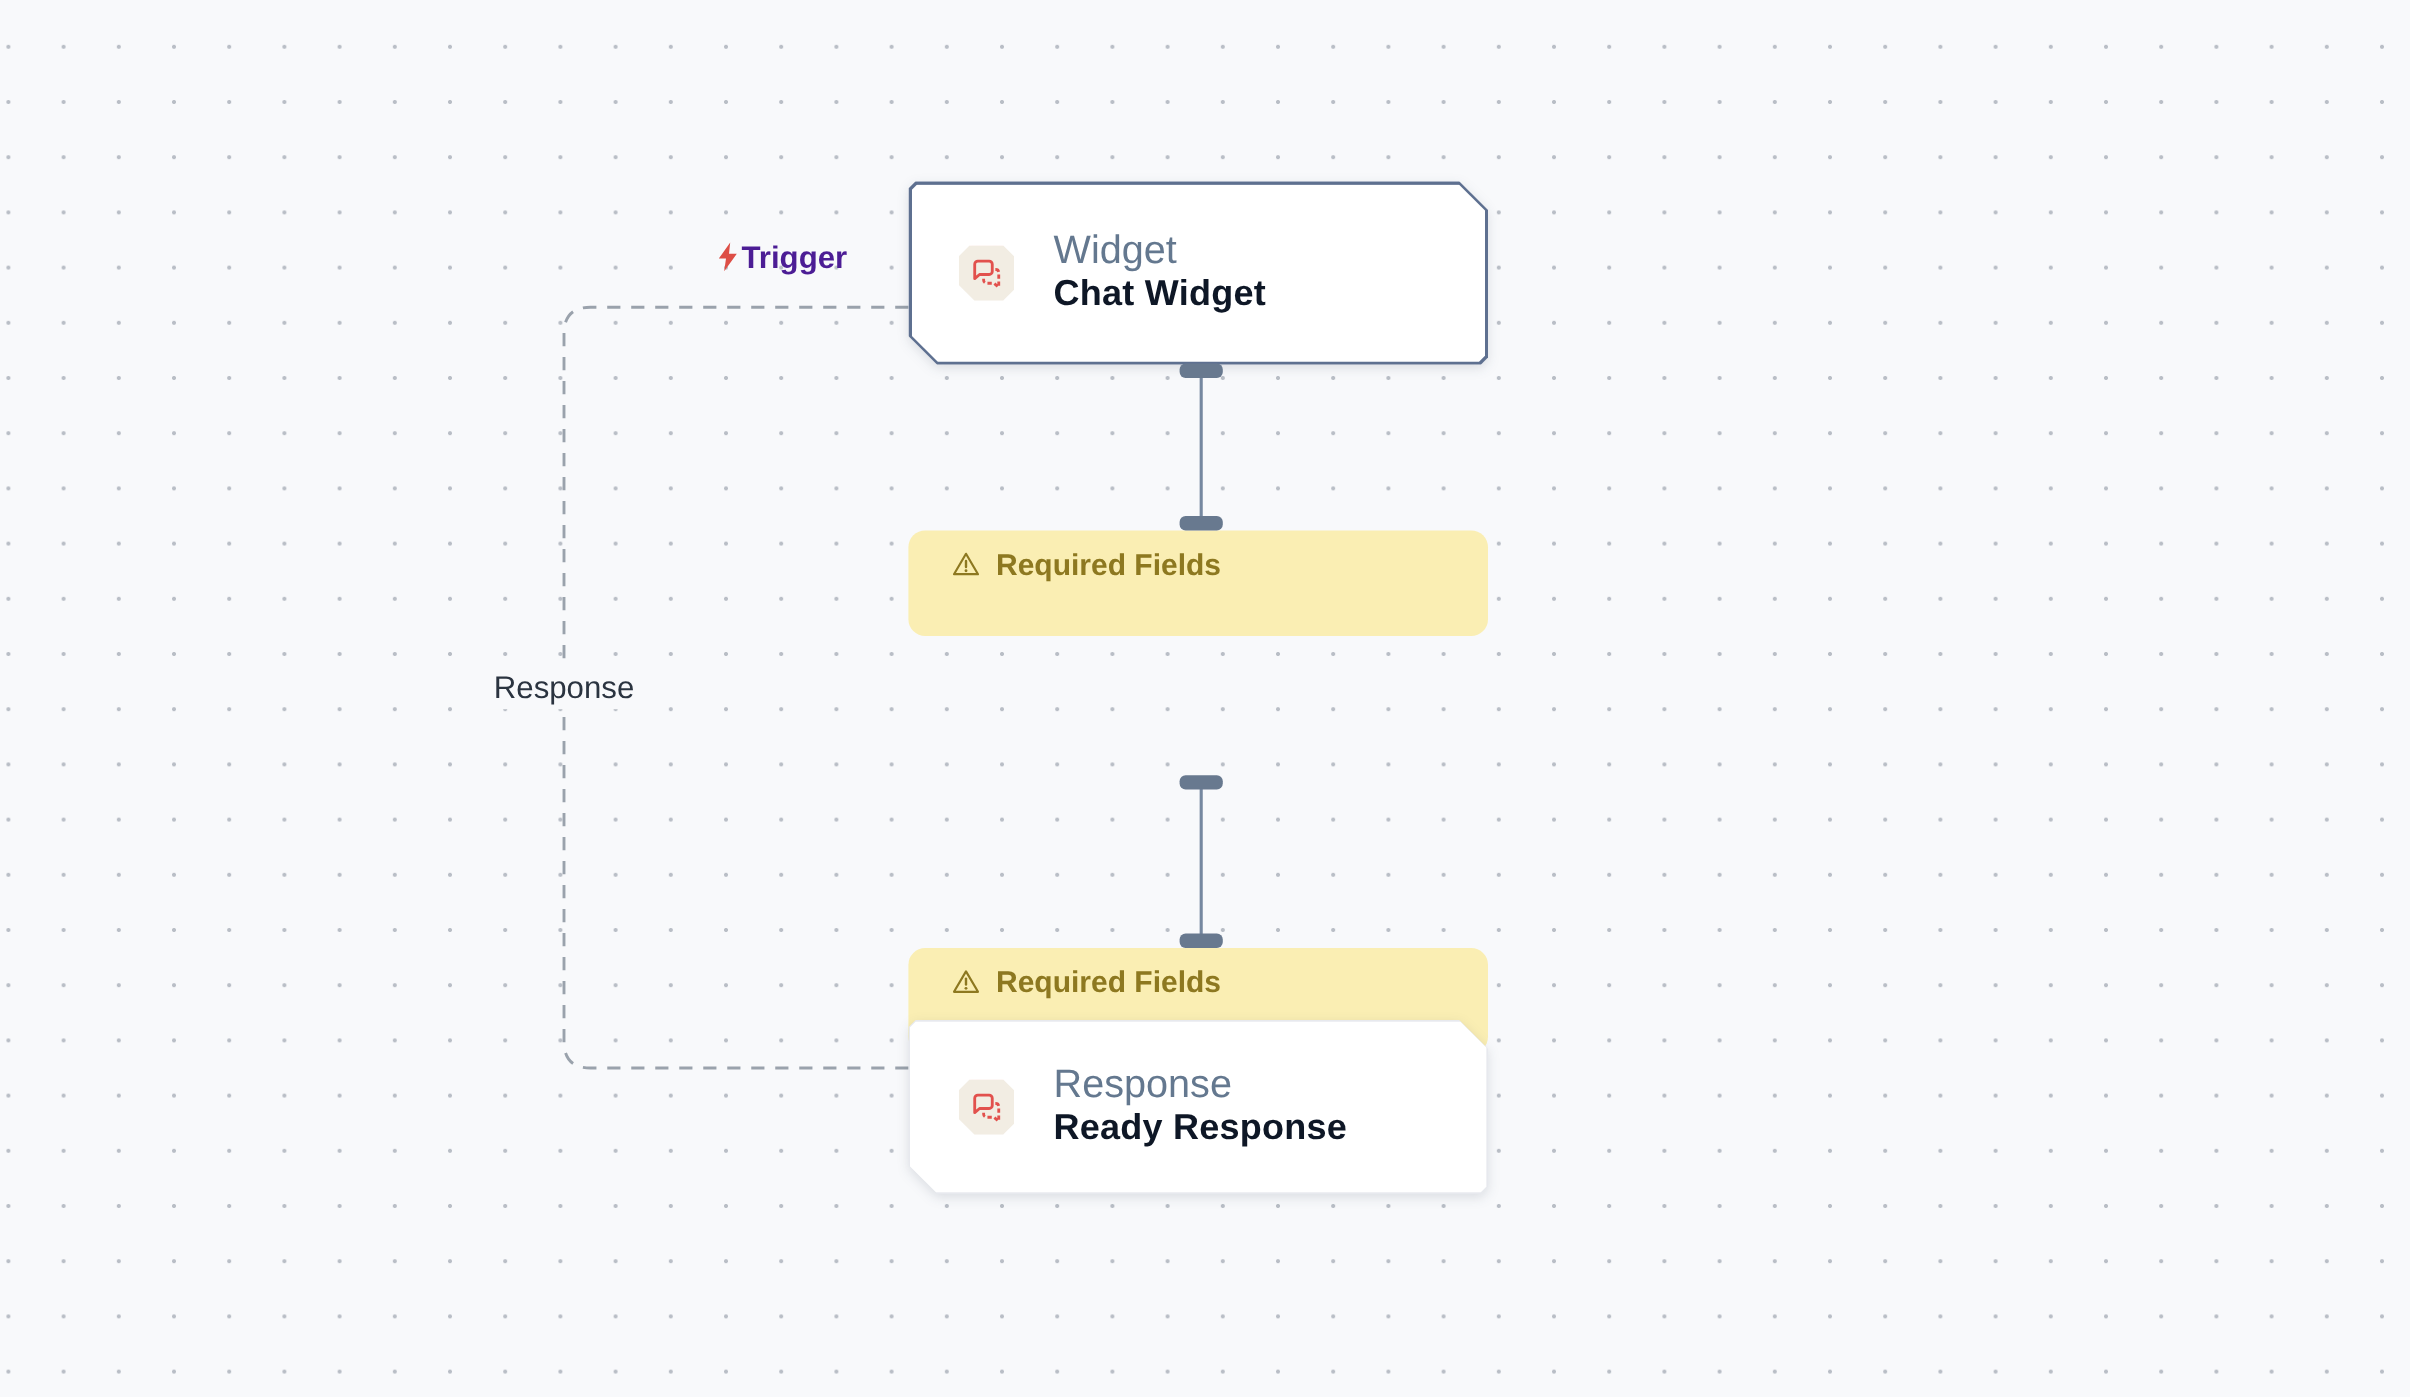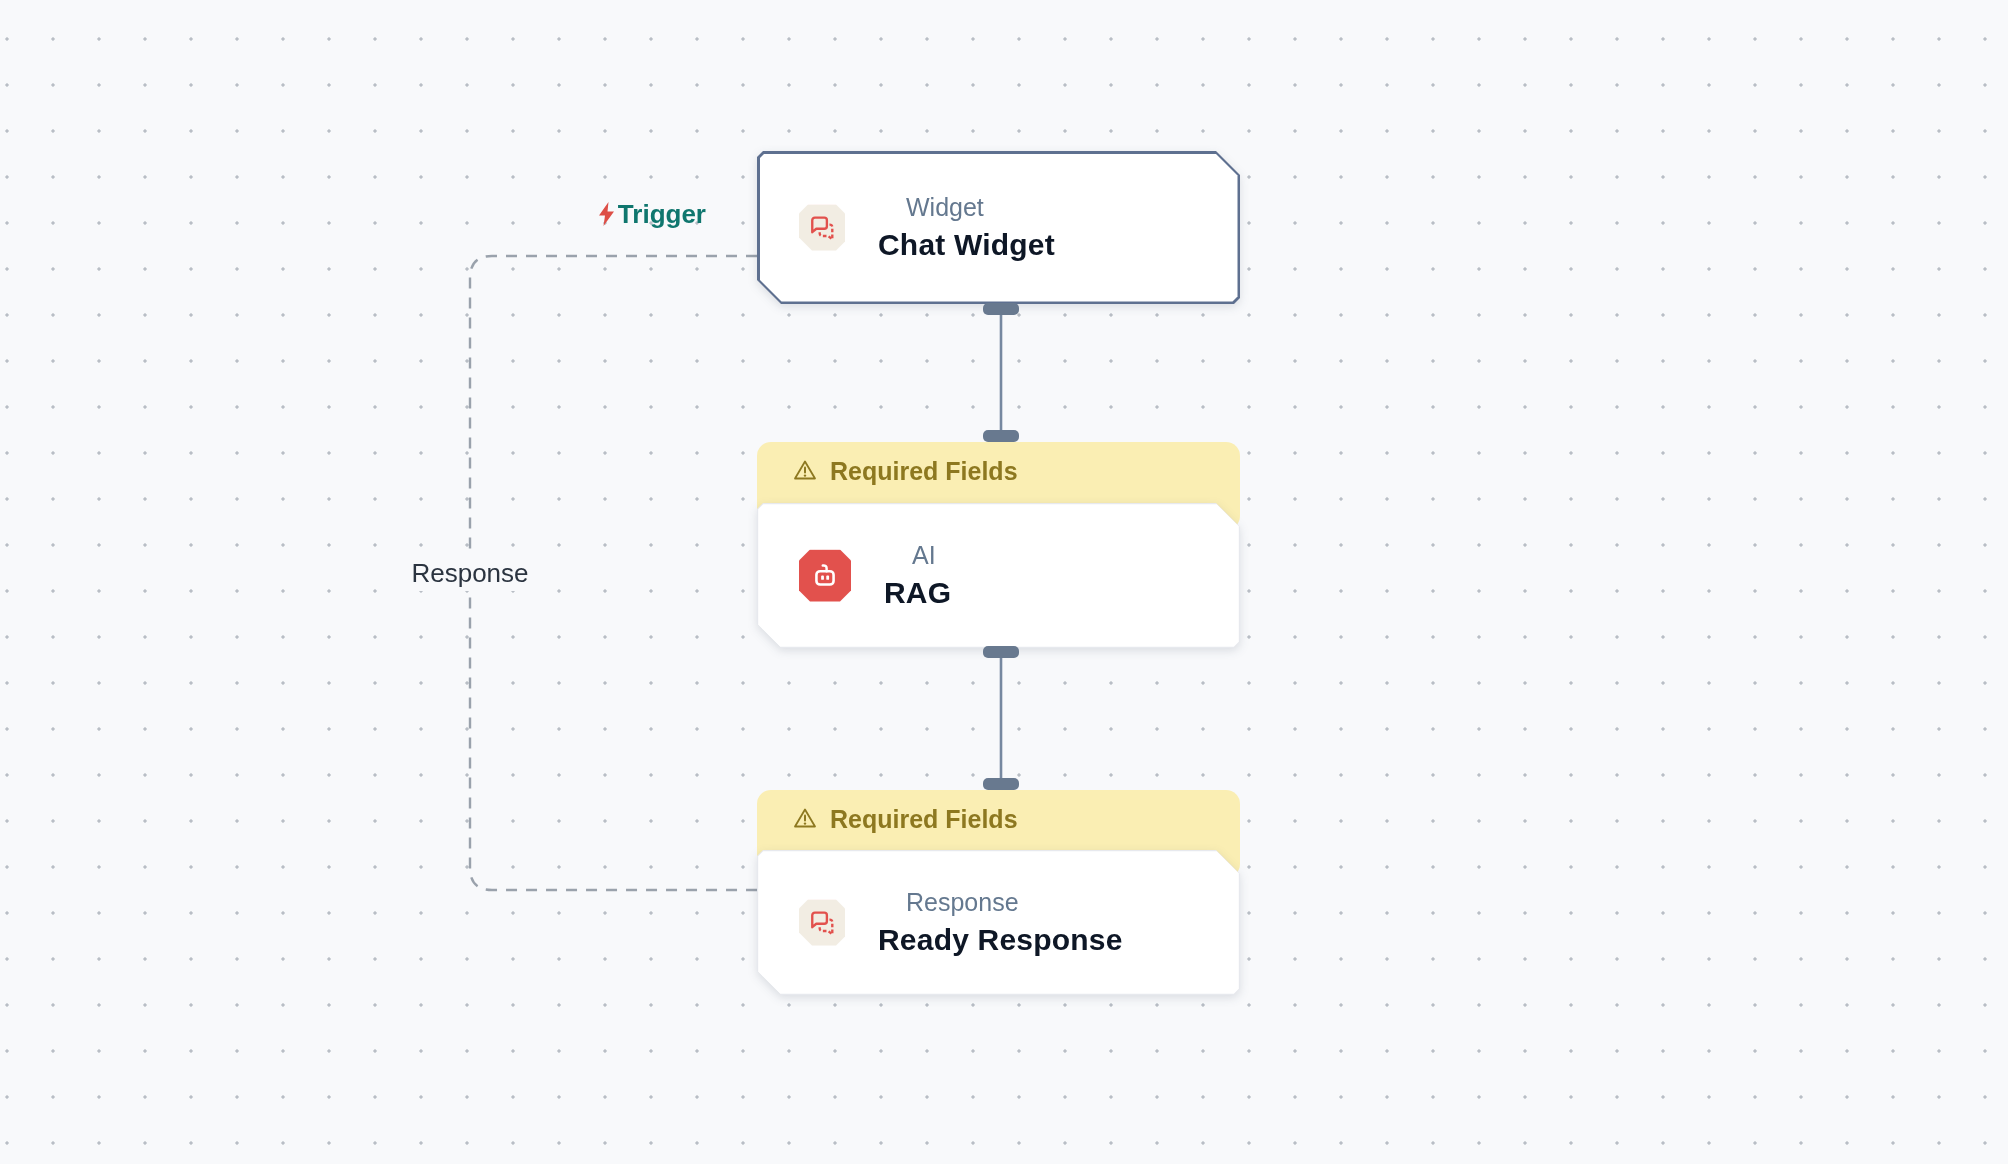--- a/index.html
+++ b/index.html
@@ -84,29 +84,29 @@
   .rag-icon-bg {
     width: 52px; height: 52px;
     background: #e2514d;
     clip-path: polygon(11px 0, calc(100% - 11px) 0, 100% 11px,
                        100% calc(100% - 11px), calc(100% - 11px) 100%,
                        11px 100%, 0 calc(100% - 11px), 0 11px);
   }
   .rag-glow { filter: drop-shadow(0 0 4px rgba(233,110,105,0.65)) drop-shadow(0 0 11px rgba(233,110,105,0.40)); }
 
   .node-text { display: flex; flex-direction: column; }
-  .node-category { font-size: 25px; line-height: 27px; color: #64788f; margin-bottom: 7px; margin-left: 28px; }
+  .node-category { font-size: 33px; line-height: 27px; color: #64788f; margin-bottom: 7px; }
   .node-title { font-size: 30px; line-height: 33px; font-weight: 700; color: #0e1726; letter-spacing: 0.2px; text-align: center; }
 
   
   .trigger-label {
     position: absolute;
     left: 588px; top: 198px; width: 118px; height: 32px;
     display: flex; align-items: center; justify-content: flex-end; gap: 2px;
-    color: #0f766e;
+    color: #4c1d95;
     font-size: 26px; font-weight: 700;
     z-index: 4;
   }
   .response-label {
     position: absolute;
     left: 470px; top: 556px;
     transform: translateX(-50%);
     background: #f8f9fb;
     padding: 2px 10px;
     font-size: 26px;
@@ -146,39 +146,20 @@
 
 <div class="node" style="left:757px; top:442px; height:210px;">
   <div class="node-status status-warn">
     <svg width="24" height="22" viewBox="0 0 24 22">
       <path d="M12 2.5 L22 19.5 H2 Z" fill="none" stroke="#8d7820" stroke-width="1.8" stroke-linejoin="round"></path>
       <line x1="12" y1="8.5" x2="12" y2="13.5" stroke="#8d7820" stroke-width="2" stroke-linecap="round"></line>
       <circle cx="12" cy="16.6" r="1.2" fill="#8d7820"></circle>
     </svg>
     <span>Required Fields</span>
   </div>
-  <div class="card-wrap shadowed" style="top:61px; height:145px;">
-    <div class="card-shape border-light">
-      <div class="card-inner"></div>
-    </div>
-    <div class="card-content">
-      <div class="node-icon rag-icon-bg rag-glow">
-        <svg width="30" height="30" viewBox="0 0 28 28">
-          <path d="M15.5 9.5 V6.8 q0-3-3.6-2.6" fill="none" stroke="#ffffff" stroke-width="2.3" stroke-linecap="round"></path>
-          <rect x="6" y="9.5" width="16" height="12.5" rx="3.4" fill="none" stroke="#ffffff" stroke-width="2.4"></rect>
-          <rect x="10.4" y="13.6" width="2.6" height="4" rx="0.8" fill="#ffffff"></rect>
-          <rect x="15.2" y="13.6" width="2.6" height="4" rx="0.8" fill="#ffffff"></rect>
-        </svg>
-      </div>
-      <div class="node-text">
-        <div class="node-category">AI</div>
-        <div class="node-title">RAG</div>
-      </div>
-    </div>
-  </div>
 </div>
 
 <div class="node" style="left:757px; top:790px; height:210px;">
   <div class="node-status status-warn">
     <svg width="24" height="22" viewBox="0 0 24 22">
       <path d="M12 2.5 L22 19.5 H2 Z" fill="none" stroke="#8d7820" stroke-width="1.8" stroke-linejoin="round"></path>
       <line x1="12" y1="8.5" x2="12" y2="13.5" stroke="#8d7820" stroke-width="2" stroke-linecap="round"></line>
       <circle cx="12" cy="16.6" r="1.2" fill="#8d7820"></circle>
     </svg>
     <span>Required Fields</span>

